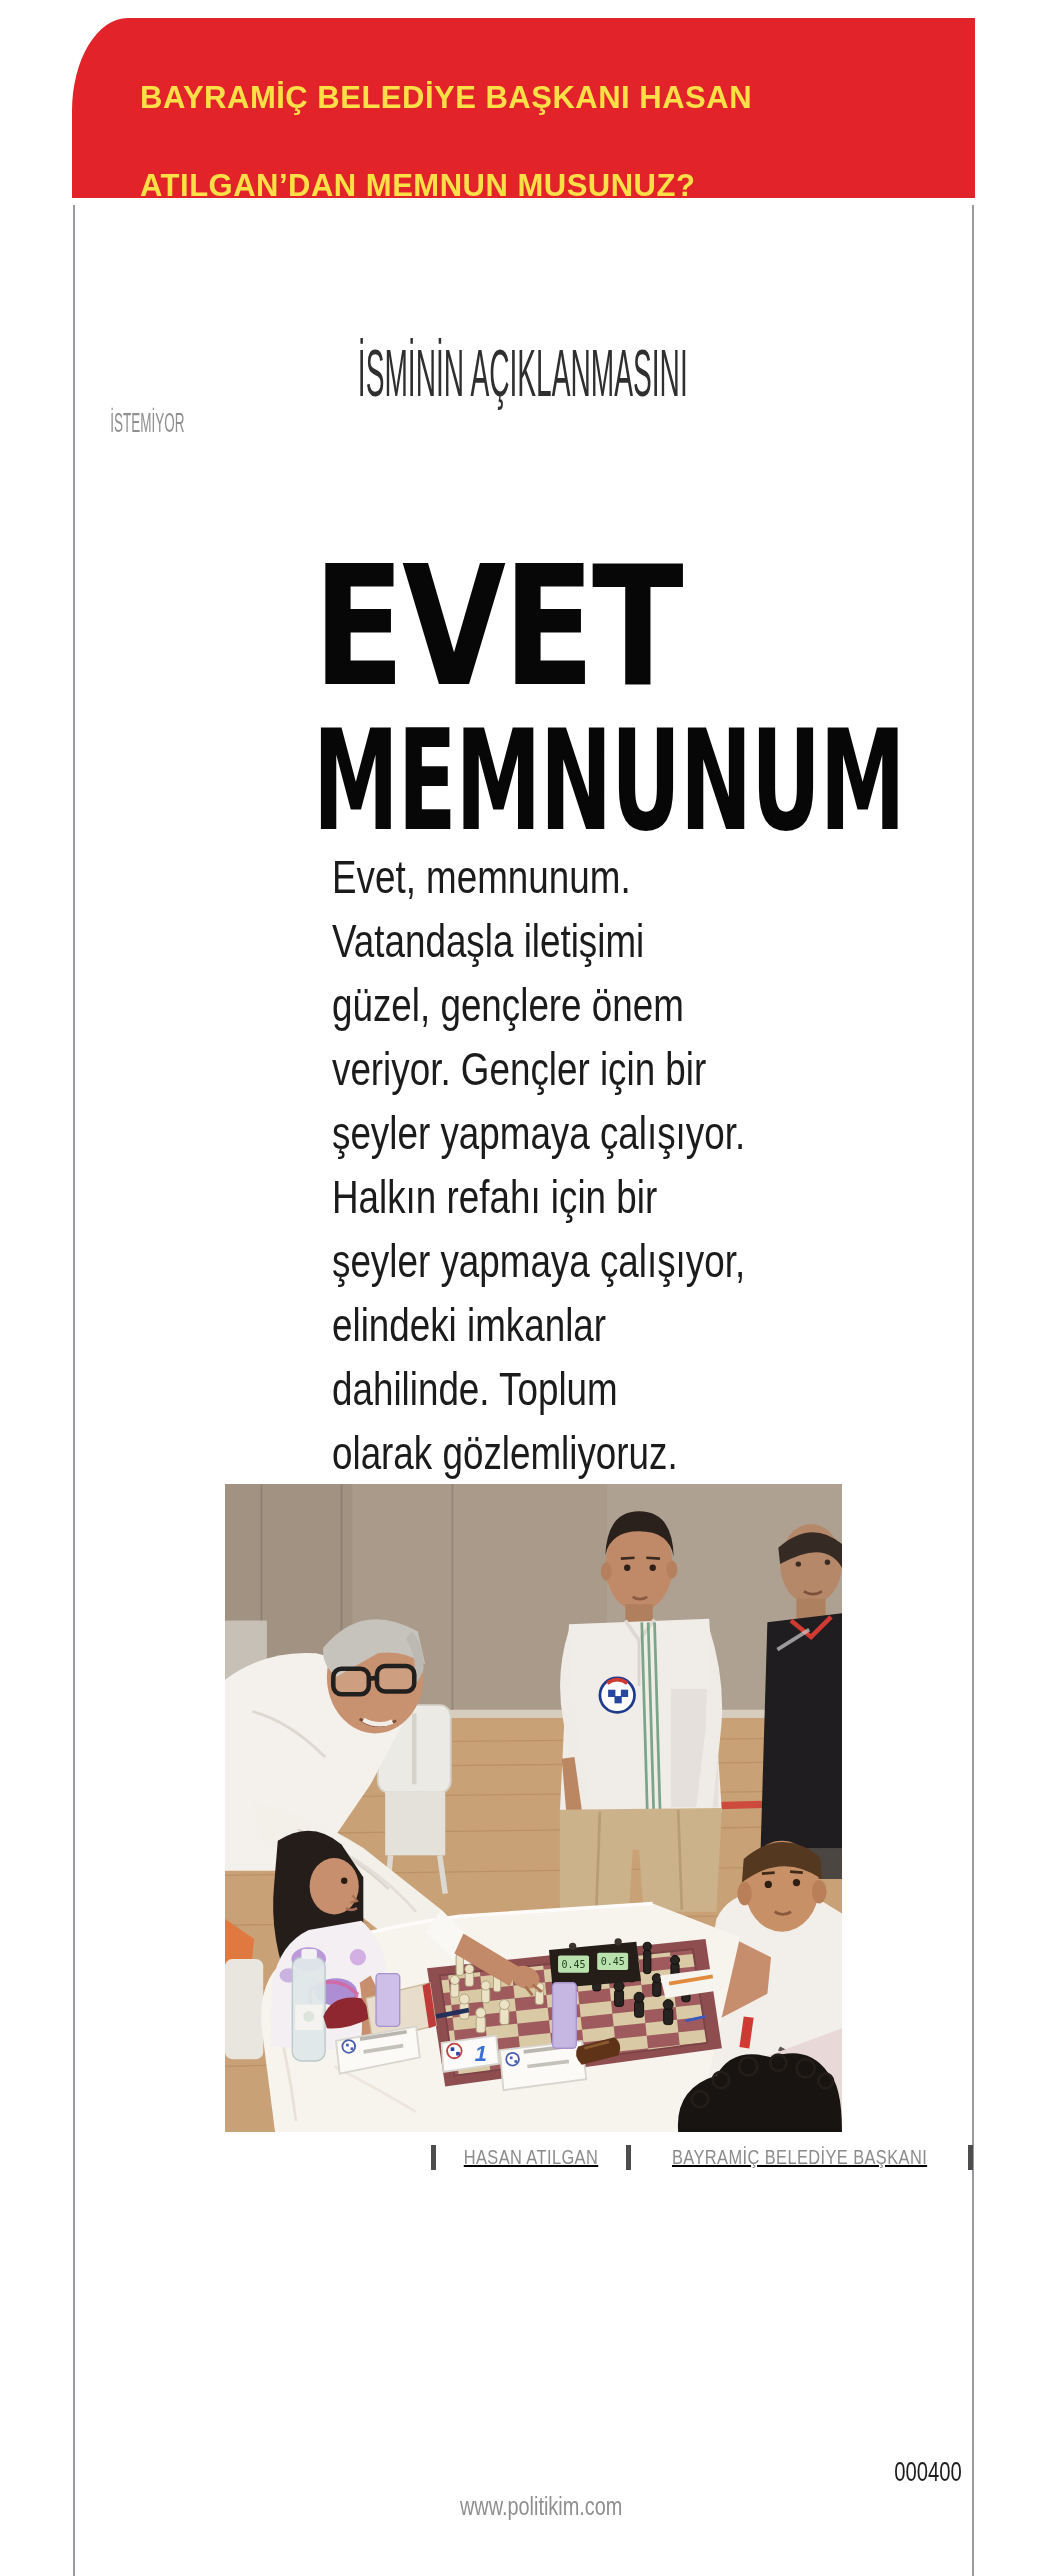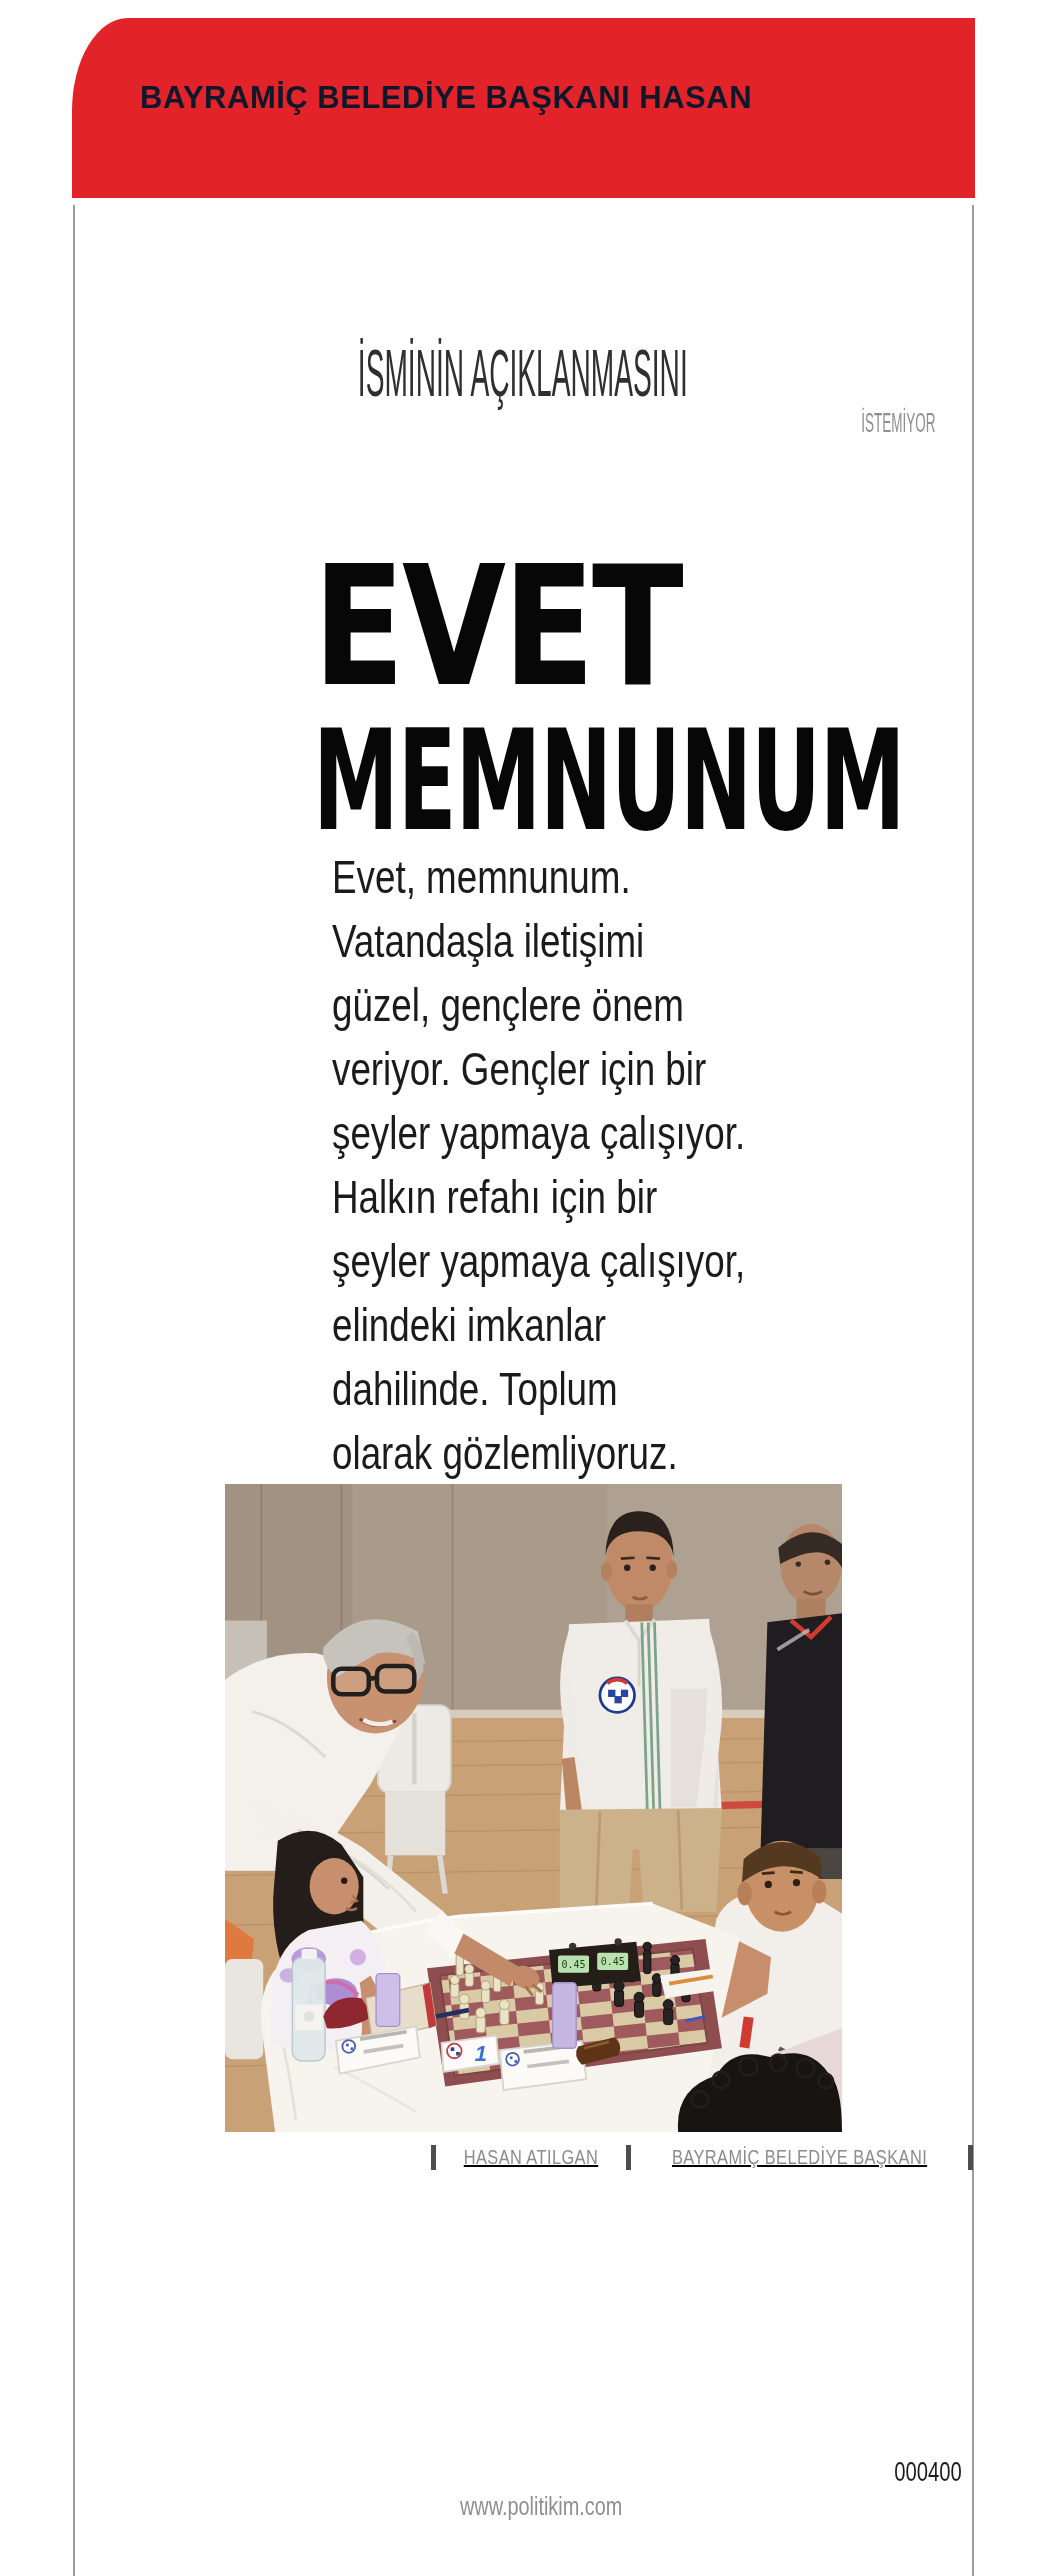--- a/index.html
+++ b/index.html
@@ -8,28 +8,28 @@
 
   
   .card-border{position:absolute;top:205px;width:1.8px;height:2371px;background:#9b9b9f;}
   .card-border.left{left:73px;}
   .card-border.right{left:972px;}
 
   
   .banner{position:absolute;left:72px;top:18px;width:903px;height:180px;
           background:#e2242a;border-top-left-radius:56px 93px;}
   .banner-text{position:absolute;left:68px;top:58px;
-               font-weight:bold;font-size:31px;line-height:44px;color:#0f172a;
+               font-weight:bold;font-size:31px;line-height:44px;color:#fde047;
                letter-spacing:0.5px;white-space:pre-line;}
 
   
   .anon-wrap{position:absolute;left:73px;top:339px;width:900px;text-align:center;}
   .anon-main{display:inline-block;font-size:67px;color:#2f2f2f;
              transform:scaleX(0.42);transform-origin:center;white-space:nowrap;line-height:1;}
-  .anon-sub-wrap{position:absolute;left:73px;top:410px;width:900px;text-align:right;}
+  .anon-sub-wrap{position:absolute;left:73px;top:410px;width:900px;text-align:left;}
   .anon-sub{display:inline-block;font-size:27px;color:#8f8f8f;
             transform:scaleX(0.5);transform-origin:center;white-space:nowrap;line-height:1;}
 
   
   .headline1{position:absolute;left:313px;top:544px;font-family:"DejaVu Sans",sans-serif;
              font-weight:bold;font-size:166px;line-height:1;color:#070707;letter-spacing:-3.6px;
              transform:scaleX(0.81);transform-origin:left top;white-space:nowrap;}
   .headline2{position:absolute;left:313px;top:712px;font-family:"DejaVu Sans",sans-serif;
              font-weight:bold;font-size:139px;line-height:1;color:#070707;letter-spacing:-1.8px;
              transform:scaleX(0.62);transform-origin:left top;white-space:nowrap;}
@@ -60,20 +60,21 @@
 </head>
 <body>
 
 <div class="stage">
 
   <div class="card-border left"></div>
   <div class="card-border right"></div>
 
   <div class="banner">
     <div class="banner-text"><span>BAYRAMİÇ BELEDİYE BAŞKANI HASAN</span><br>
+      <span>ATILGAN’DAN MEMNUN MUSUNUZ?</span>
     </div>
   </div>
 
   <div class="anon-wrap">
     <span class="anon-main">İSMİNİN AÇIKLANMASINI</span>
   </div>
   <div class="anon-sub-wrap">
     <span class="anon-sub">İSTEMİYOR</span>
   </div>
 

